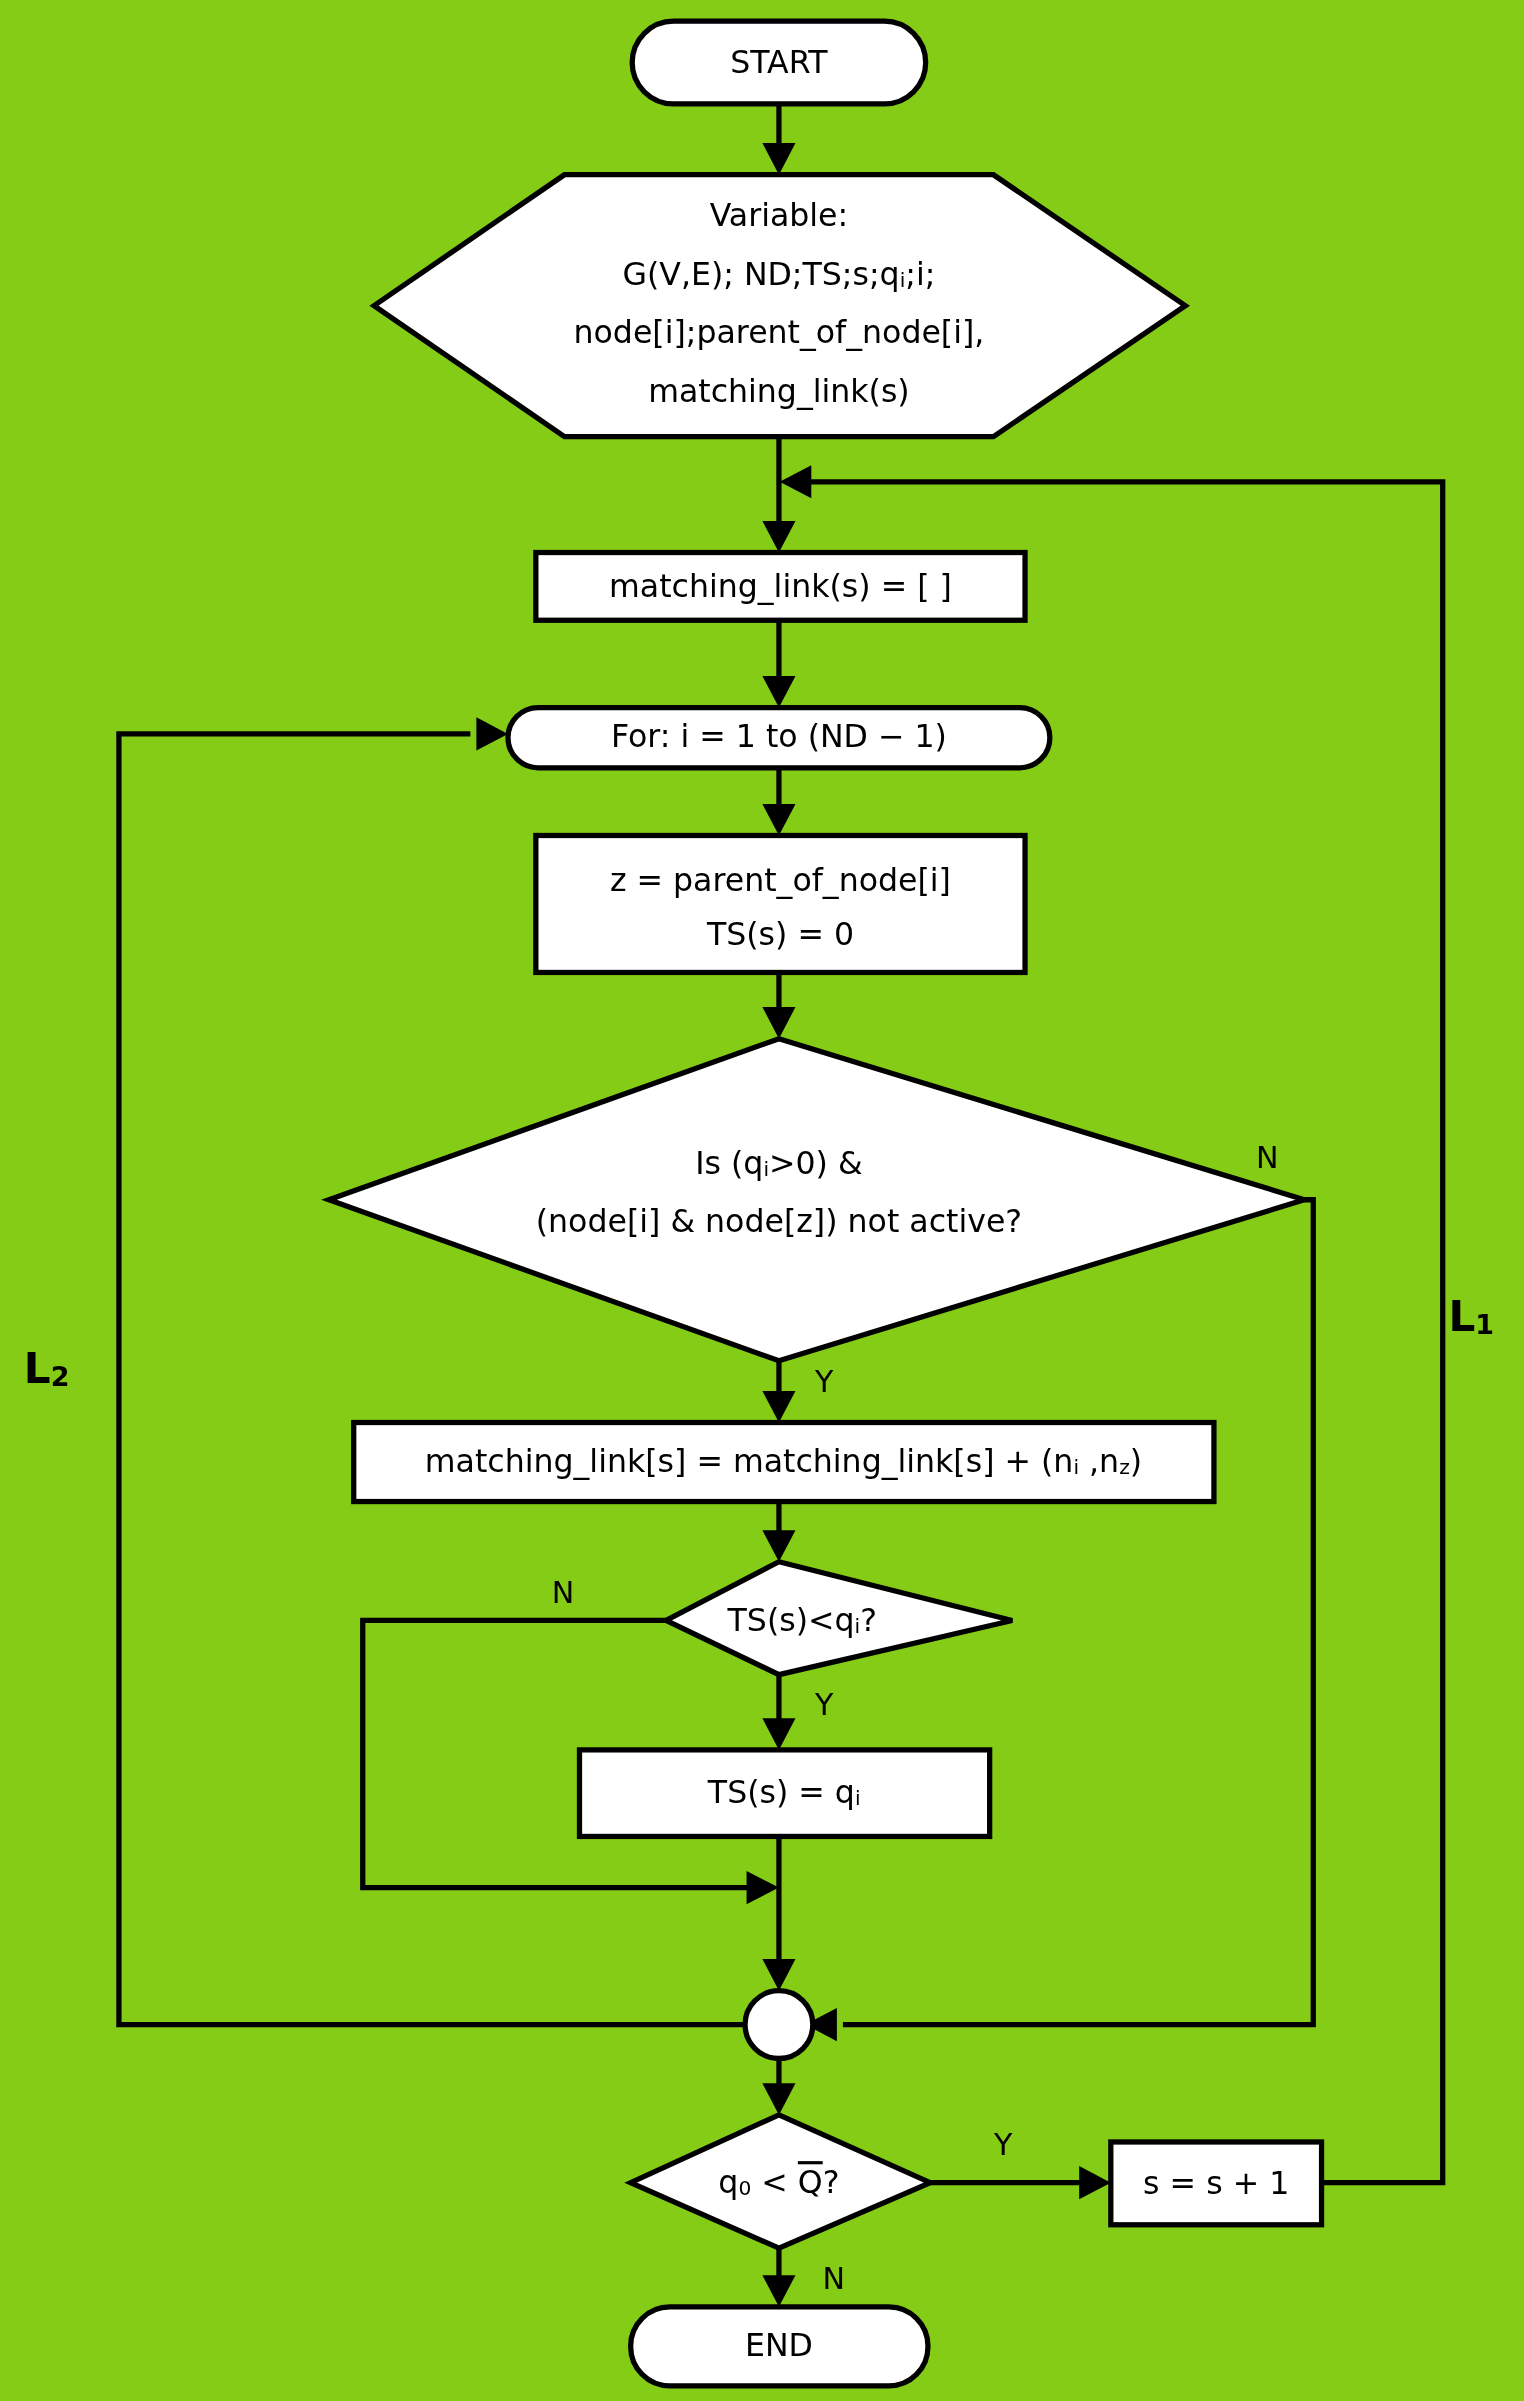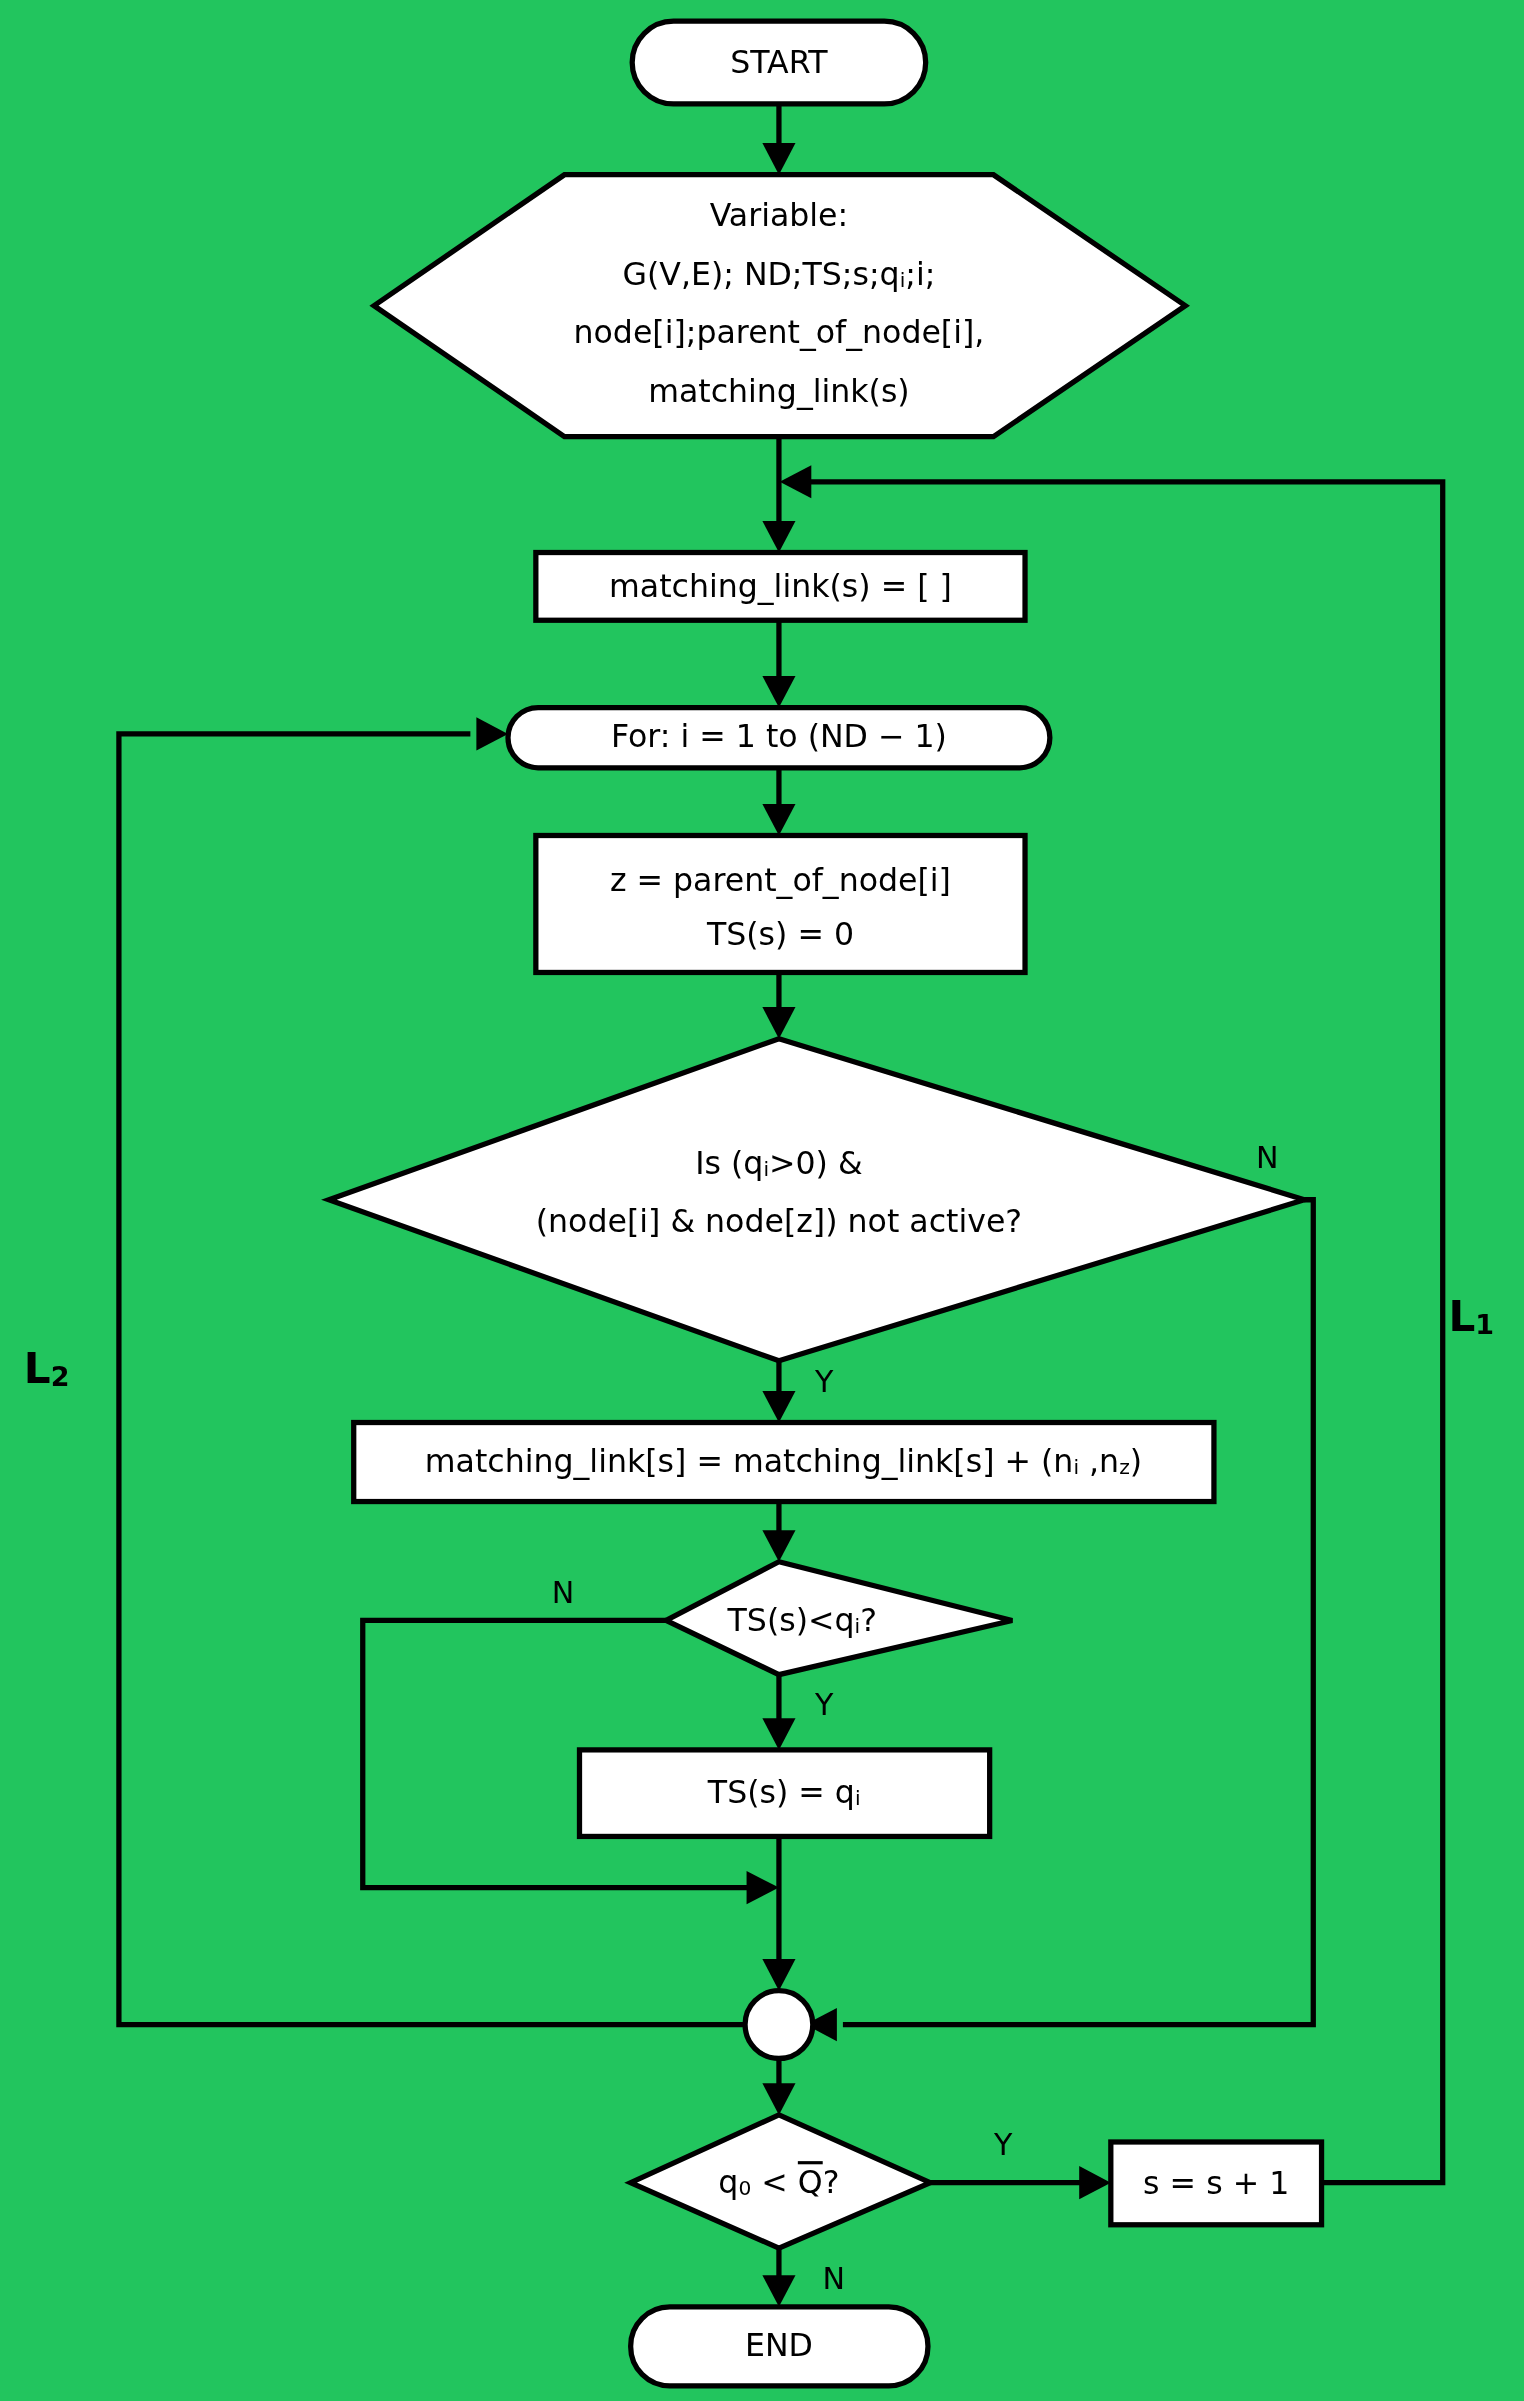--- a/index.html
+++ b/index.html
@@ -7,21 +7,21 @@
     padding: 0;
     background: #ffffff;
   }
   body {
     font-family: "DejaVu Sans", sans-serif;
   }
   #flowchart-root {
     position: relative;
     width: 1524px;
     height: 2401px;
-    background: #22c55e;
+    background: #84cc16;
   }
   svg#flow-svg {
     display: block;
     width: 1524px;
     height: 2401px;
   }
   .shape {
     fill: #ffffff;
     stroke: #000000;
     stroke-width: 7;

